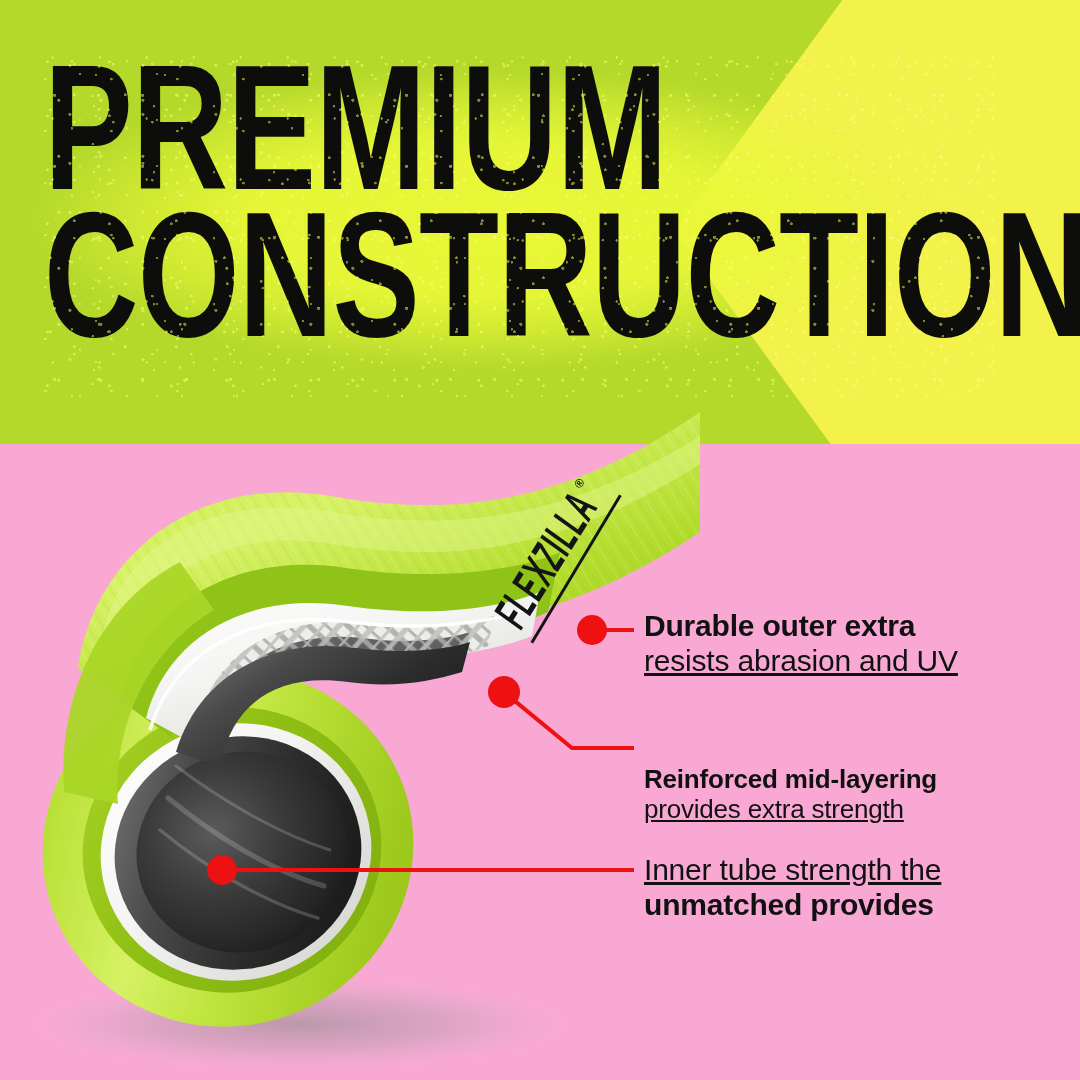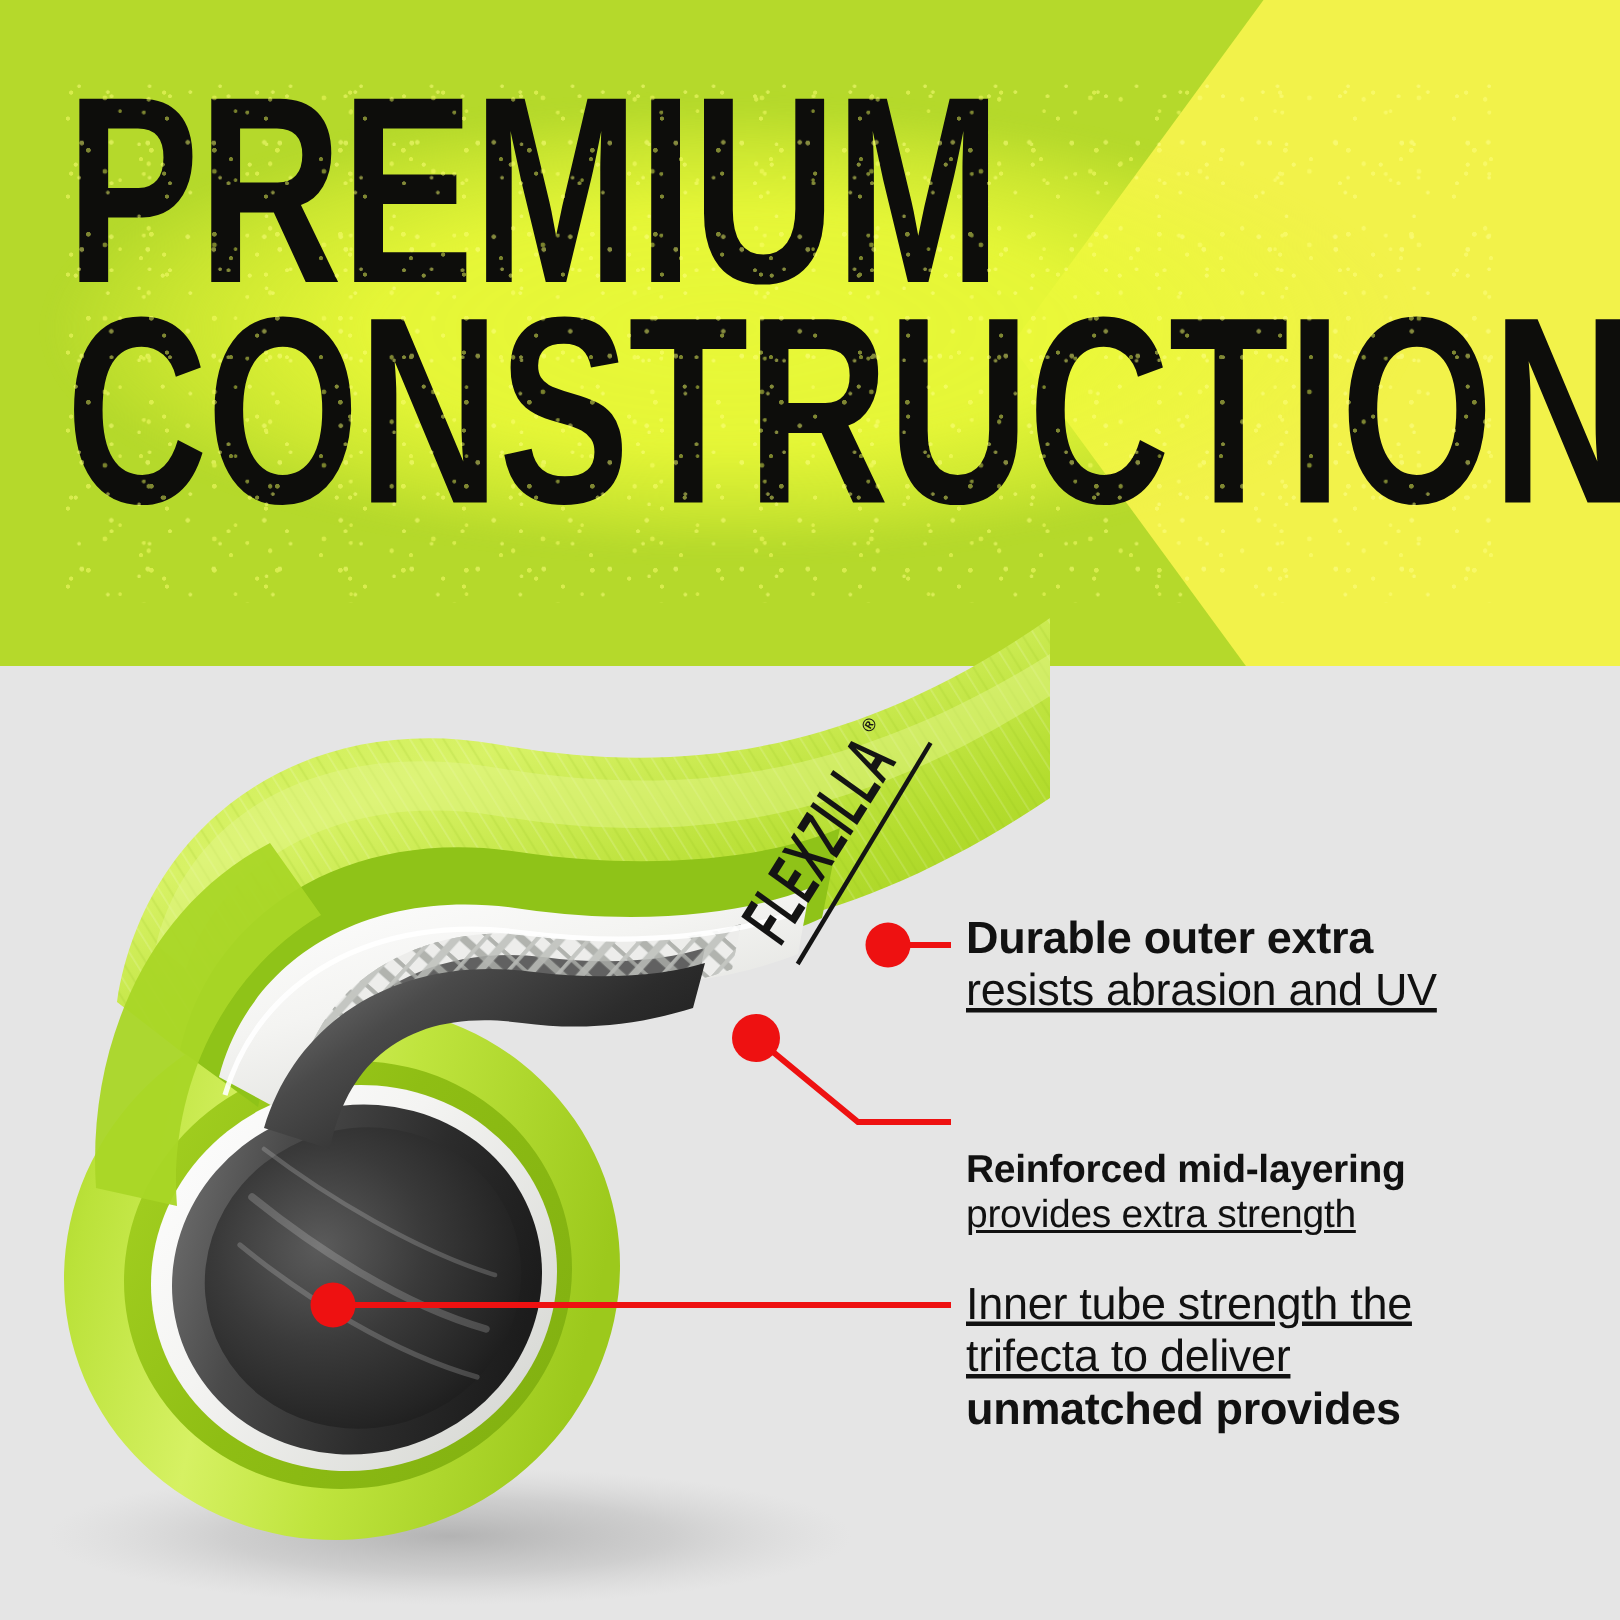--- a/index.html
+++ b/index.html
@@ -4,21 +4,21 @@
 <style>
   html, body {
     margin: 0;
     padding: 0;
     background: #ffffff;
   }
   #stage {
     position: relative;
     width: 1080px;
     height: 1080px;
-    background: #e5e5e5;
+    background: #f9a8d4;
     overflow: hidden;
     font-family: "Liberation Sans", sans-serif;
   }
 
   
   .banner {
     position: absolute;
     left: 0; top: 0;
     width: 1080px;
     height: 444px;
@@ -335,17 +335,16 @@
     <span class="co-line co-reg">resists abrasion and UV</span>
   </div>
 
   <div class="callout callout-2">
     <span class="co-line co-bold">Reinforced mid-layering</span>
     <span class="co-line co-reg">provides extra strength</span>
   </div>
 
   <div class="callout callout-3">
     <span class="co-line co-reg">Inner tube strength the</span>
-    <span class="co-line co-reg">trifecta to deliver</span>
     <span class="co-line co-bold">unmatched provides</span>
   </div>
 
 </div>
 
 </body></html>

